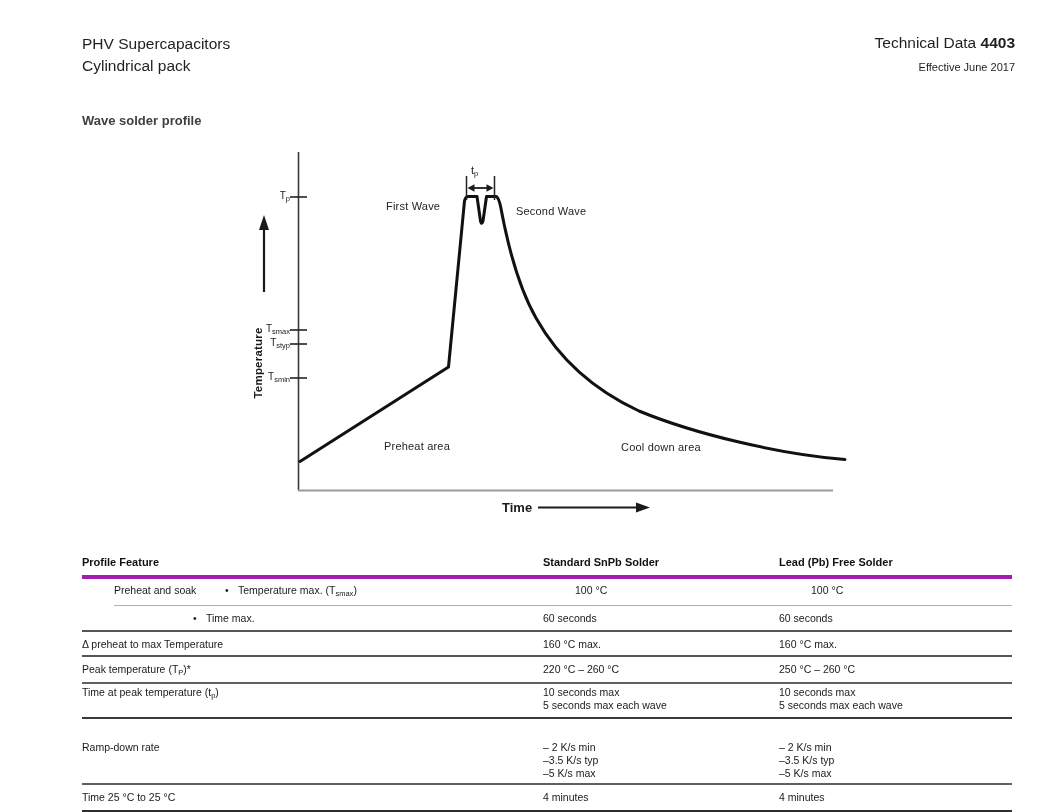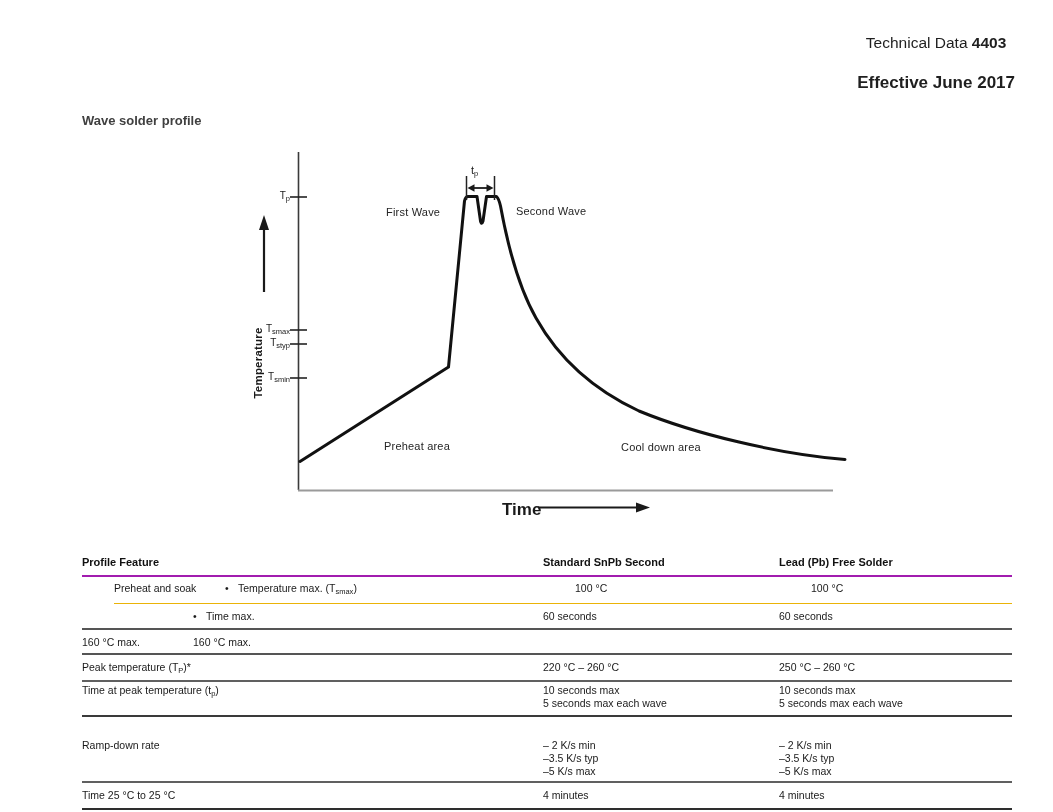--- a/index.html
+++ b/index.html
@@ -7,63 +7,67 @@
     position:relative;
     width:1053px;height:812px;
     background:#ffffff;
     font-family:"Liberation Sans","DejaVu Sans",sans-serif;
     color:#1c1c1c;
     overflow:hidden;
   }
   
   .hdr-left{position:absolute;left:82px;top:33px;font-size:15.5px;line-height:22px;color:#1f1f1f;}
   .hdr-right{position:absolute;right:38px;top:33px;text-align:right;color:#1f1f1f;}
-  .hdr-right .docline{font-size:15.5px;line-height:20px;text-align:center;}
+  .hdr-right .docline{font-size:15.5px;line-height:20px;}
   .hdr-right .docline b{font-weight:700;}
-  .hdr-right .effline{font-size:17px;font-weight:700;margin-top:20px;}
+  .hdr-right .effline{font-size:11px;font-weight:400;margin-top:8px;}
   .sect-title{position:absolute;left:82px;top:113px;font-size:13px;font-weight:700;color:#404040;}
 
   
   .chart{position:absolute;left:0;top:0;width:1053px;height:812px;pointer-events:none;}
   .chart svg{position:absolute;left:230px;top:140px;}
   .chart-label{position:absolute;font-size:11px;color:#252525;white-space:nowrap;letter-spacing:.2px;}
   .ytick{position:absolute;width:44px;text-align:right;font-size:10px;color:#1a1a1a;white-space:nowrap;}
   .ytick sub, .tp-label sub{font-size:7.5px;vertical-align:-2px;}
   .temp-label{
     position:absolute;left:258px;top:363px;
     transform:translate(-50%,-50%) rotate(-90deg);
     font-size:11.5px;font-weight:700;color:#1a1a1a;white-space:nowrap;letter-spacing:.2px;
   }
-  .time-label{position:absolute;left:502px;top:500px;font-size:17px;font-weight:700;color:#1a1a1a;}
+  .time-label{position:absolute;left:502px;top:500px;font-size:13px;font-weight:700;color:#1a1a1a;}
   .tp-label{position:absolute;left:471px;top:164px;font-size:11px;color:#1a1a1a;}
 
   
   .spec-table{position:absolute;left:82px;top:556px;width:930px;font-size:10.5px;color:#1a1a1a;}
   .thead{
     display:grid;grid-template-columns:461px 236px 1fr;
     font-size:11px;font-weight:700;line-height:13px;
-    padding-bottom:6px;border-bottom:2px solid #a21caf;color:#111;
+    padding-bottom:6px;border-bottom:4px solid #a21caf;color:#111;
   }
   .trow{display:grid;grid-template-columns:111px 350px 236px 1fr;align-items:start;line-height:13px;}
   .trow .span2{grid-column:1 / 3;}
   .trow sub{font-size:7.5px;vertical-align:-2px;}
   .r1{padding:5px 0 5px;border-bottom:1px solid #eab308;margin-left:32px;}
   .r2{padding:6px 0 5px;border-bottom:2px solid #555;}
   .r3{padding:6px 0 4px;border-bottom:2px solid #555;}
   .r4{padding:6px 0 3px;border-bottom:2px solid #606060;}
   .r5{padding:2px 0 5px;border-bottom:2px solid #3a3a3a;}
   .r6{padding:6px 0 3px;border-bottom:2px solid #606060;margin-top:16px;}
   .r7{padding:6px 0 6px;border-bottom:2px solid #2e2e2e;}
   .bullet{display:inline-block;width:13px;}
 </style>
 </head>
 <body>
 
 <div class="page">
 
+  <div class="hdr-left">
+    <div>PHV Supercapacitors</div>
+    <div>Cylindrical pack</div>
+  </div>
   <div class="hdr-right">
     <div class="docline"><span>Technical Data </span><b>4403</b></div>
     <div class="effline">Effective June 2017</div>
   </div>
 
   <div class="sect-title">Wave solder profile</div>
 
   <div class="chart">
     <svg width="650" height="395" viewBox="230 140 650 395">
 
@@ -105,48 +109,49 @@
 
     <div class="ytick" style="left:246px;top:190px;"><span>T</span><sub>p</sub></div>
     <div class="ytick" style="left:246px;top:323px;"><span>T</span><sub>smax</sub></div>
     <div class="ytick" style="left:246px;top:337px;"><span>T</span><sub>styp</sub></div>
     <div class="ytick" style="left:246px;top:371px;"><span>T</span><sub>smin</sub></div>
 
     <div class="temp-label">Temperature</div>
     <div class="time-label">Time</div>
 
     <div class="tp-label"><span>t</span><sub>p</sub></div>
-    <div class="chart-label" style="left:386px;top:206px;">First Wave</div>
+    <div class="chart-label" style="left:386px;top:200px;">First Wave</div>
     <div class="chart-label" style="left:516px;top:205px;">Second Wave</div>
     <div class="chart-label" style="left:384px;top:440px;">Preheat area</div>
     <div class="chart-label" style="left:621px;top:441px;">Cool down area</div>
   </div>
 
   <div class="spec-table">
     <div class="thead">
       <div>Profile Feature</div>
-      <div>Standard SnPb Second</div>
+      <div>Standard SnPb Solder</div>
       <div>Lead (Pb) Free Solder</div>
     </div>
 
     <div class="trow r1">
       <div>Preheat and soak</div>
       <div><span class="bullet">•</span><span>Temperature max. (T</span><sub>smax</sub><span>)</span></div>
       <div>100 °C</div>
       <div>100 °C</div>
     </div>
 
     <div class="trow r2">
       <div></div>
       <div><span class="bullet">•</span><span>Time max.</span></div>
       <div>60 seconds</div>
       <div>60 seconds</div>
     </div>
 
     <div class="trow r3">
+      <div class="span2">Δ preheat to max Temperature</div>
       <div>160 °C max.</div>
       <div>160 °C max.</div>
     </div>
 
     <div class="trow r4">
       <div class="span2"><span>Peak temperature (T</span><sub>P</sub><span>)*</span></div>
       <div>220 °C – 260 °C</div>
       <div>250 °C – 260 °C</div>
     </div>
 

